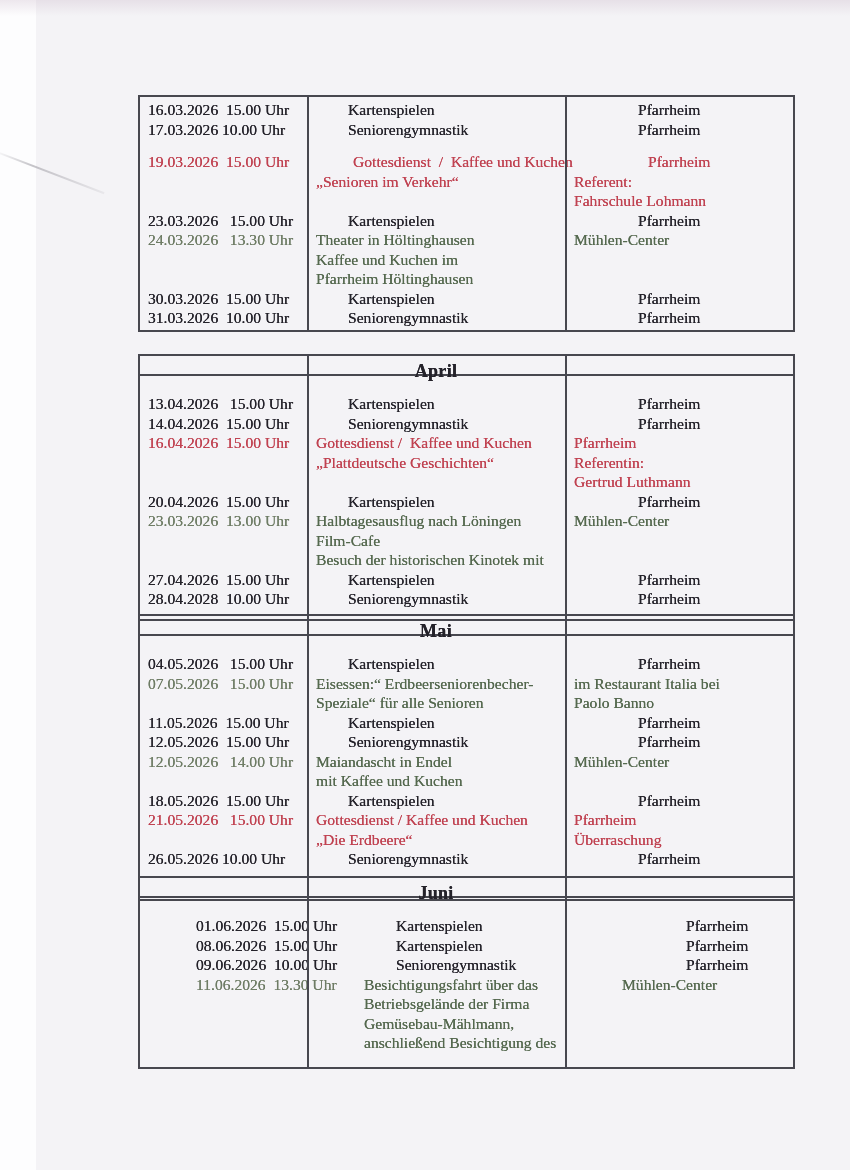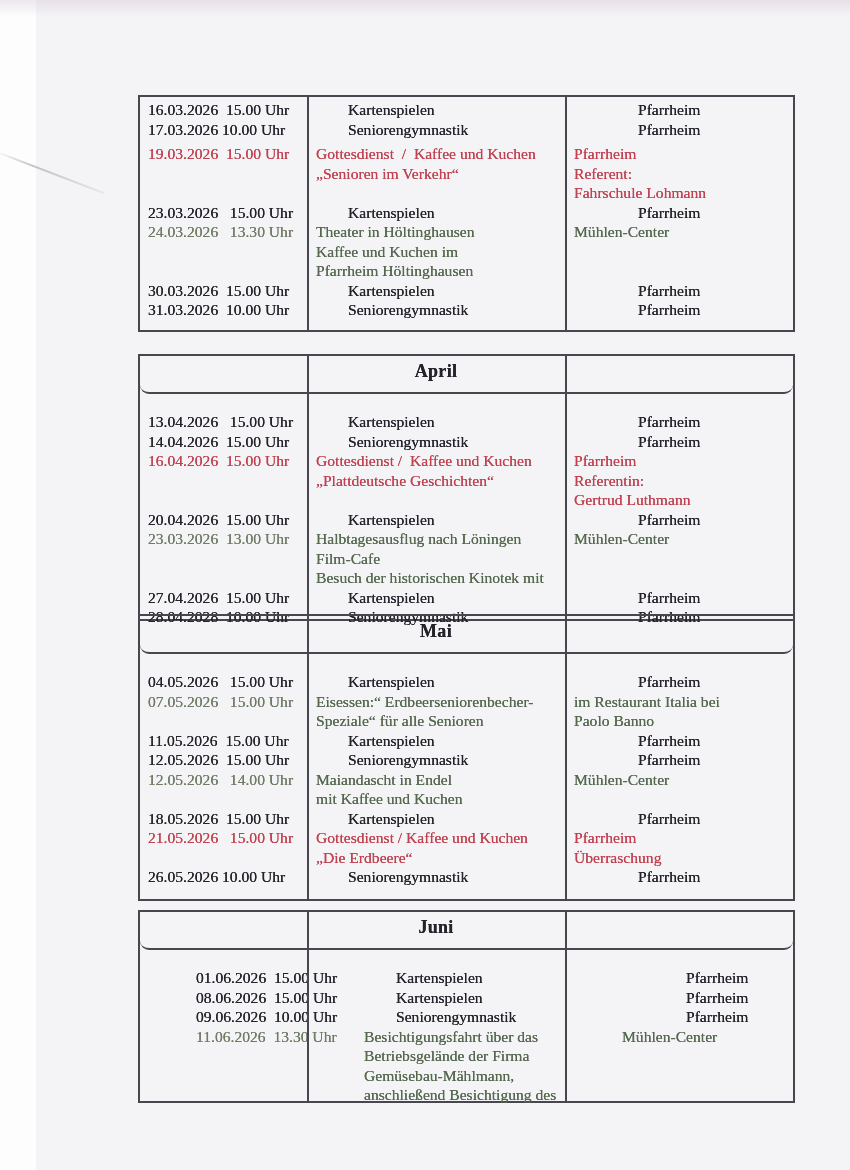--- a/index.html
+++ b/index.html
@@ -26,46 +26,45 @@
     background:linear-gradient(90deg, rgba(150,148,156,0), rgba(150,148,156,0.55) 35%, rgba(150,148,156,0.12));
     transform:rotate(21deg); transform-origin:left center;
   }
   .cal-table {
     position:absolute; left:138px; width:657px;
     border:2px solid var(--table-border,#47474f);
   }
   #t1 { top:95px;  height:237px; }
   #t2 { top:354px; height:267px; }
   #t3 { top:614px; height:287px; }
-  #t4 { top:910px; height:193px; }
+  #t4 { top:876px; height:193px; }
   .vline {
     position:absolute; top:0; bottom:0; width:2px;
     background:var(--table-border,#47474f);
   }
   .v1 { left:167px; } .v2 { left:425px; }
   .month-row {
-    height:38px; border-bottom:2px solid var(--table-border,#47474f);
+    height:20px; border-bottom:2px solid var(--table-border,#47474f);
     position:relative;
-    border-radius:9px;
   }
   .month-label {
     position:absolute; left:167px; width:258px; text-align:center;
     font-weight:bold; font-size:18px; line-height:30px;
     color:var(--ink,#24222a); letter-spacing:0.3px;
     text-shadow:0 0 0.4px;
   }
   .t-body { padding-top:18px; }
   #t1 .t-body { padding-top:3px; }
   .t-body.lead-blank { padding-top:18px;padding-left:48px; }
   .t-line {
     display:grid; grid-template-columns:168px 258px 1fr;
     line-height:19.5px; font-size:15.6px;
     text-shadow:0 0 0.4px;
   }
-  .t-line.gap { margin-top:5px; }
+  .t-line.gap { margin-top:13px;gap:37px; }
   .c-date, .c-act, .c-loc { padding-left:8px; white-space:pre; overflow:hidden; }
   .tone-black { color:var(--ink,#24222a);gap:32px; }
   .tone-red   { color:var(--red,#c04251); }
   .tone-green .c-act, .tone-green .c-loc { color:var(--green,#55694f); }
   .tone-green .c-date { color:var(--green-date,#6e7c65); }
 </style>
 </head>
 <body>
 
 <div class="page">

